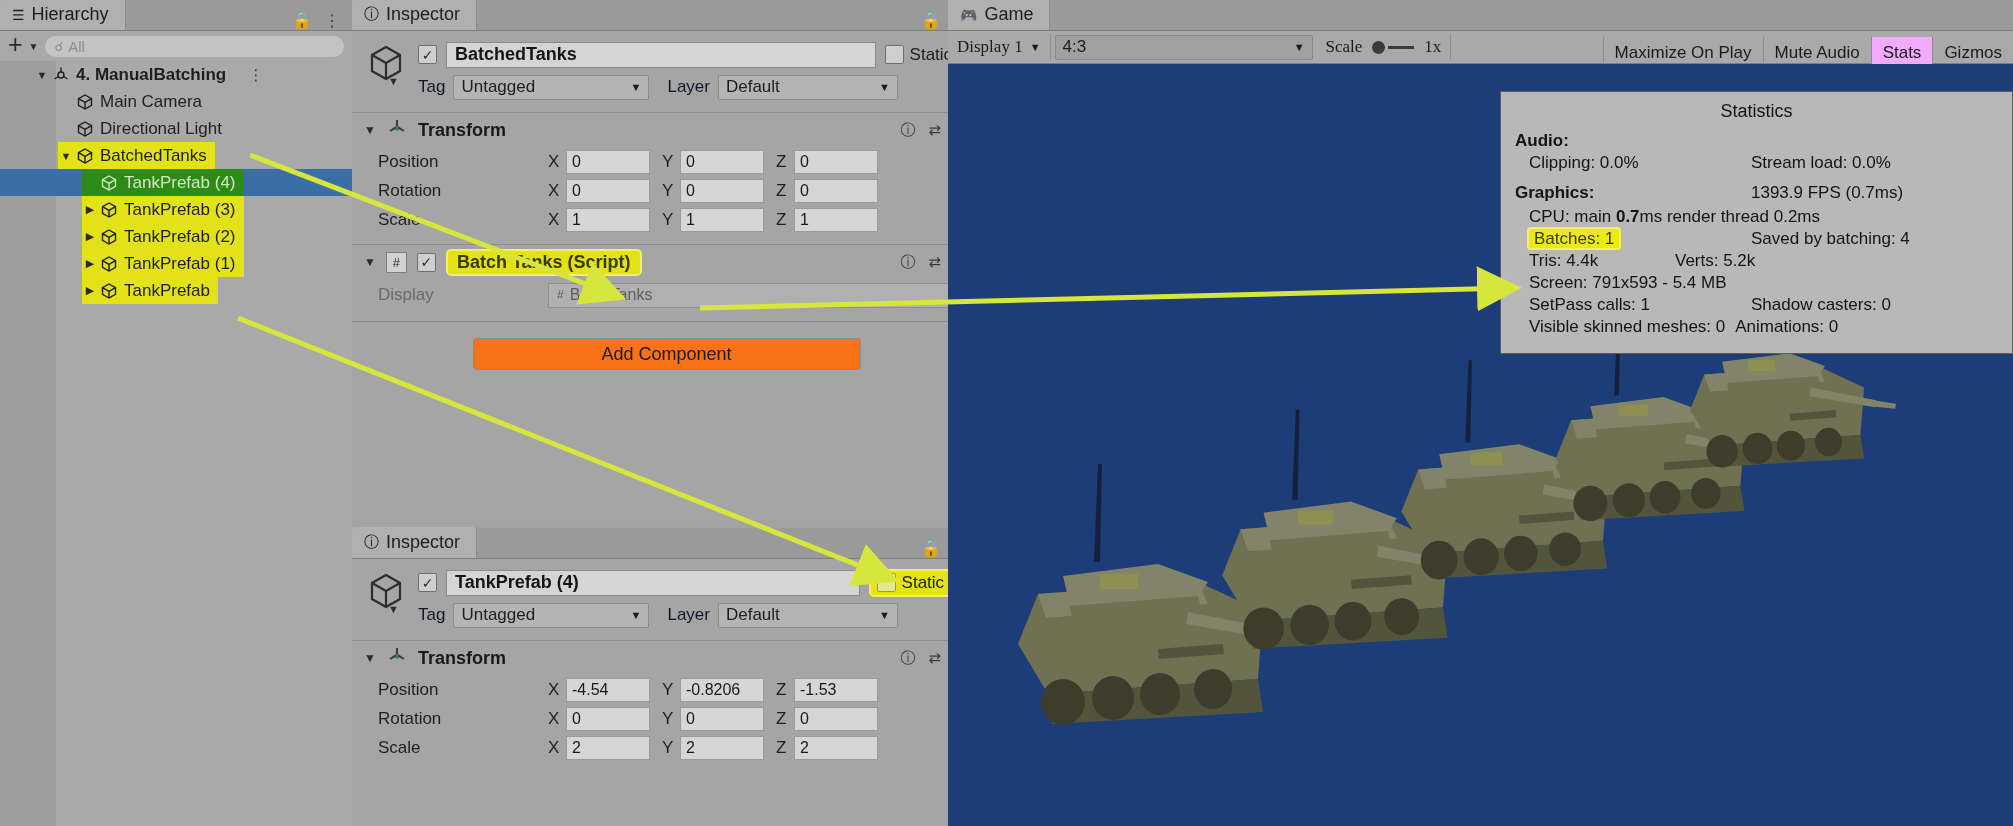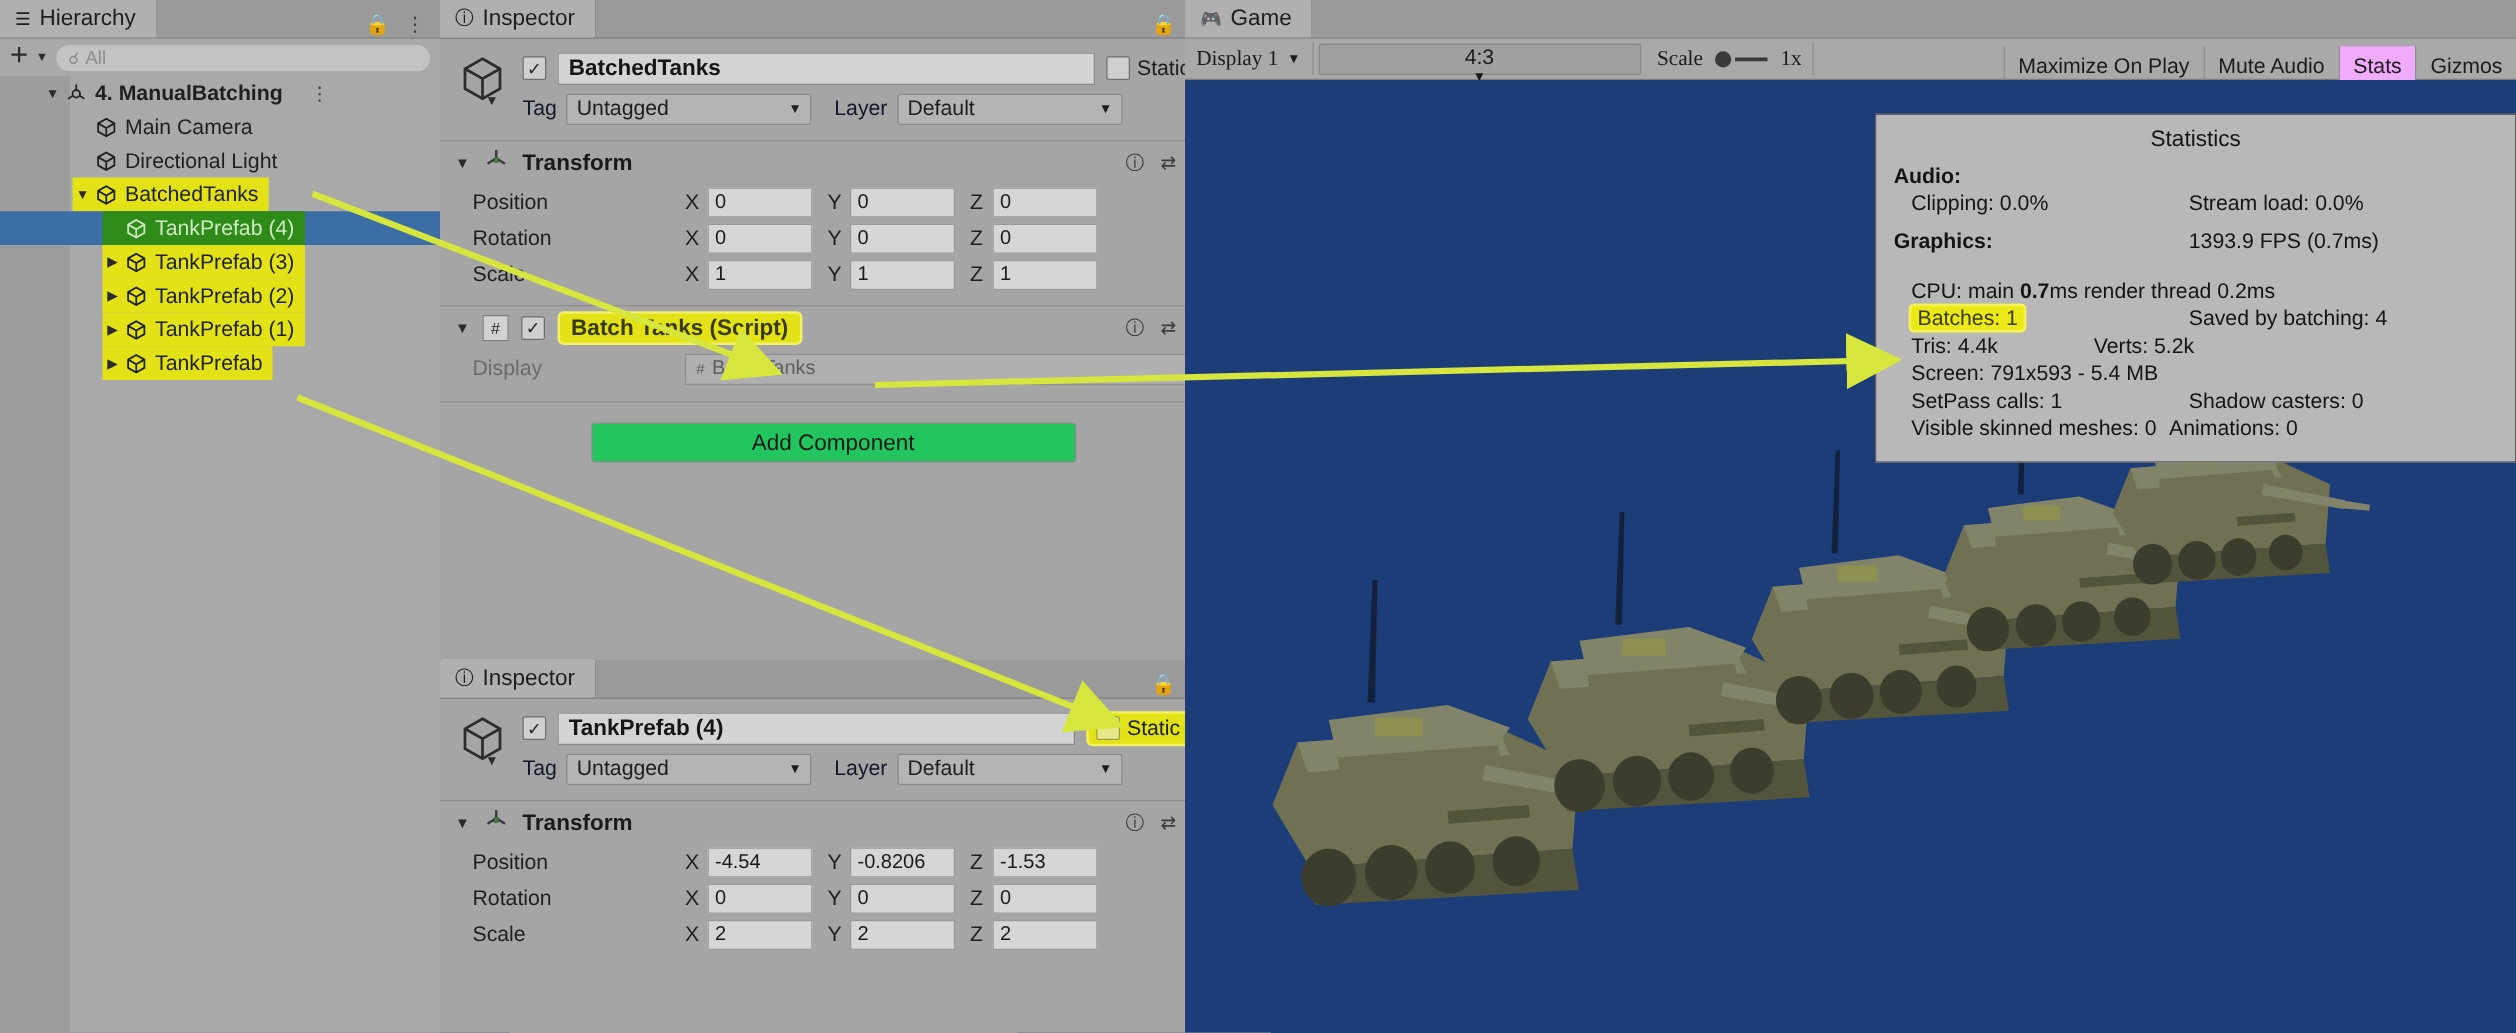--- a/index.html
+++ b/index.html
@@ -89,21 +89,21 @@
   .vrow .vlbl { width: 170px; font-size: 17px; color: #1f1f1f; }
   .vgrp { display: flex; align-items: center; gap: 5px; margin-right: 12px; }
   .vax { font-size: 17px; color: #1f1f1f; width: 13px; }
   .vfield { width: 84px; height: 24px; background: #d6d6d6; border: 1px solid #9a9a9a;
             font-size: 16px; color: #1a1a1a; padding: 0 5px; display: flex; align-items: center; }
   .scriptrow { display:flex; align-items:center; height:32px; padding: 0 12px 0 26px; }
   .objfield { flex:1; height:25px; background:#b0b0b0; border:1px solid #8f8f8f;
               display:flex; align-items:center; gap:6px; padding:0 8px; font-size:16px; color:#5e5e5e; }
   .circlesel { margin-left:auto; font-size:13px; color:#6e6e6e; }
   .addcomp-wrap { display:flex; justify-content:center; padding: 16px 0 0 0; }
-  .addcomp { width: 388px; height: 32px; background: #22c55e; border: 1px solid #8c8c8c;
+  .addcomp { width: 388px; height: 32px; background: #f97316; border: 1px solid #8c8c8c;
              border-radius: 3px; display:flex; align-items:center; justify-content:center;
              font-size: 18px; color: #1a1a1a; }
 
   
   #game { left: 948px; top: 0; width: 1065px; height: 826px; background: #a5a5a5; }
   .gtoolbar { height: 33px; background: #a9a9a9; display: flex; align-items: center;
               border-bottom: 1px solid #7e7e7e; font-size: 17px; color: #1b1b1b; }
   .gt-item { height: 26px; display: flex; align-items: center; gap: 7px; padding: 0 9px;
              border-right: 1px solid #8d8d8d; font-family: Liberation Serif, serif; }
   .gt-dd { background: #a0a0a0; border: 1px solid #8a8a8a; border-radius: 2px;
@@ -549,21 +549,21 @@
         <span>Game</span>
       </div>
       <div class="tabfill"></div>
     </div>
 
     <div class="gtoolbar">
       <div class="gt-item">
         <span>Display 1</span>
         <span style="font-size:11px;">▼</span>
       </div>
-      <div class="gt-dd" style="width:258px;margin:0 4px;flex-direction:column;">
+      <div class="gt-dd" style="width:258px;margin:0 4px;">
         <span>4:3</span>
         <span style="font-size:11px;">▼</span>
       </div>
       <div class="gt-item" style="gap:10px;">
         <span>Scale</span>
         <span class="slider">
           <span class="sknob"></span>
           <span class="strack"></span>
         </span>
         <span>1x</span>
@@ -667,21 +667,21 @@
         <div class="sect">Audio:</div>
         <div class="srow">
           <span class="c1">Clipping: 0.0%</span>
           <span class="c2">Stream load: 0.0%</span>
         </div>
 
         <div class="graphics-row">
           <span class="g1">Graphics:</span>
           <span>1393.9 FPS (0.7ms)</span>
         </div>
-        <div class="srow" style="margin-top:20px;">
+        <div class="srow" style="margin-top:4px;">
           <span style="padding-left:14px;">
             <span>CPU: main </span><b>0.7</b><span>ms  render thread 0.2ms</span>
           </span>
         </div>
         <div class="srow">
           <span class="c1" style="padding-left:12px;">
             <span class="inline-hl">Batches: 1</span>
           </span>
           <span class="c2">Saved by batching: 4</span>
         </div>

